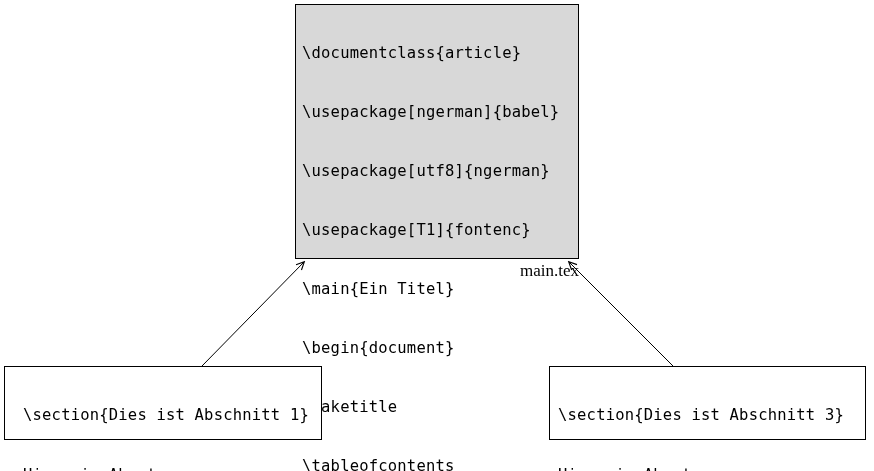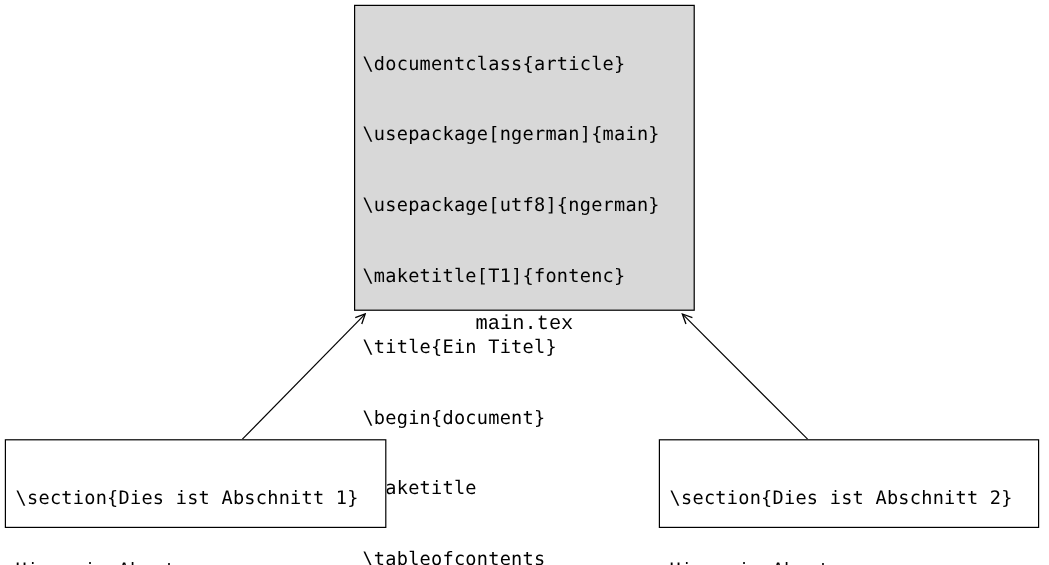--- a/index.html
+++ b/index.html
@@ -26,33 +26,33 @@
   #main-box {
     left: 295px; top: 4px;
     width: 284px; height: 255px;
     background: #d8d8d8;
     padding: 1px 6px;
   }
   #part1-box {
     left: 4px; top: 366px;
     width: 318px; height: 74px;
     background: #ffffff;
-    padding: 1px 8px;
+    padding: 1px 18px;
   }
   #part2-box {
     left: 549px; top: 366px;
     width: 317px; height: 74px;
     background: #ffffff;
     padding: 1px 8px;
   }
   #part1-box .code-line, #part2-box .code-line { line-height: 23.5px; }
   .file-label {
     position: absolute;
-    text-align: center;
-    font-family: Liberation Mono, monospace;
+    text-align: right;
+    font-family: Liberation Serif, serif;
     font-size: 17px;
     color: #000000;
   }
   #main-label  { left: 295px; top: 261px; width: 284px; }
   #part1-label { left: 4px;   top: 445px; width: 318px; }
   #part2-label { left: 549px; top: 445px; width: 317px; }
   svg.connectors {
     position: absolute; left: 0; top: 0;
     width: 874px; height: 471px;
     pointer-events: none;
@@ -69,38 +69,38 @@
       <marker id="arrowhead" viewBox="0 0 10 10" refX="8.5" refY="5" markerWidth="10" markerHeight="10" orient="auto-start-reverse">
         <path d="M1,1.2 L9,5 L1,8.8" fill="none" stroke="#000000" stroke-width="1.1"></path>
       </marker>
     </defs>
     <line x1="202" y1="366" x2="304" y2="262" marker-end="url(#arrowhead)"></line>
     <line x1="673" y1="366" x2="569" y2="262" marker-end="url(#arrowhead)"></line>
   </svg>
 
   <div class="filebox" id="main-box">
     <div class="code-line">\documentclass{article}</div>
-    <div class="code-line">\usepackage[ngerman]{main}</div>
+    <div class="code-line">\usepackage[ngerman]{babel}</div>
     <div class="code-line">\usepackage[utf8]{ngerman}</div>
-    <div class="code-line">\maketitle[T1]{fontenc}</div>
-    <div class="code-line">\title{Ein Titel}</div>
+    <div class="code-line">\usepackage[T1]{fontenc}</div>
+    <div class="code-line">\main{Ein Titel}</div>
     <div class="code-line">\begin{document}</div>
     <div class="code-line">\maketitle</div>
     <div class="code-line">\tableofcontents</div>
     
     
     
   </div>
   <div class="file-label" id="main-label">main.tex</div>
 
   <div class="filebox" id="part1-box">
     <div class="code-line">\section{Dies ist Abschnitt 1}</div>
     <div class="code-line">Hier ein Absatz zum</div>
     
   </div>
 
   <div class="filebox" id="part2-box">
-    <div class="code-line">\section{Dies ist Abschnitt 2}</div>
+    <div class="code-line">\section{Dies ist Abschnitt 3}</div>
     <div class="code-line">Hier ein Absatz zum</div>
     
   </div>
 
 </div>
 
 </body></html>

